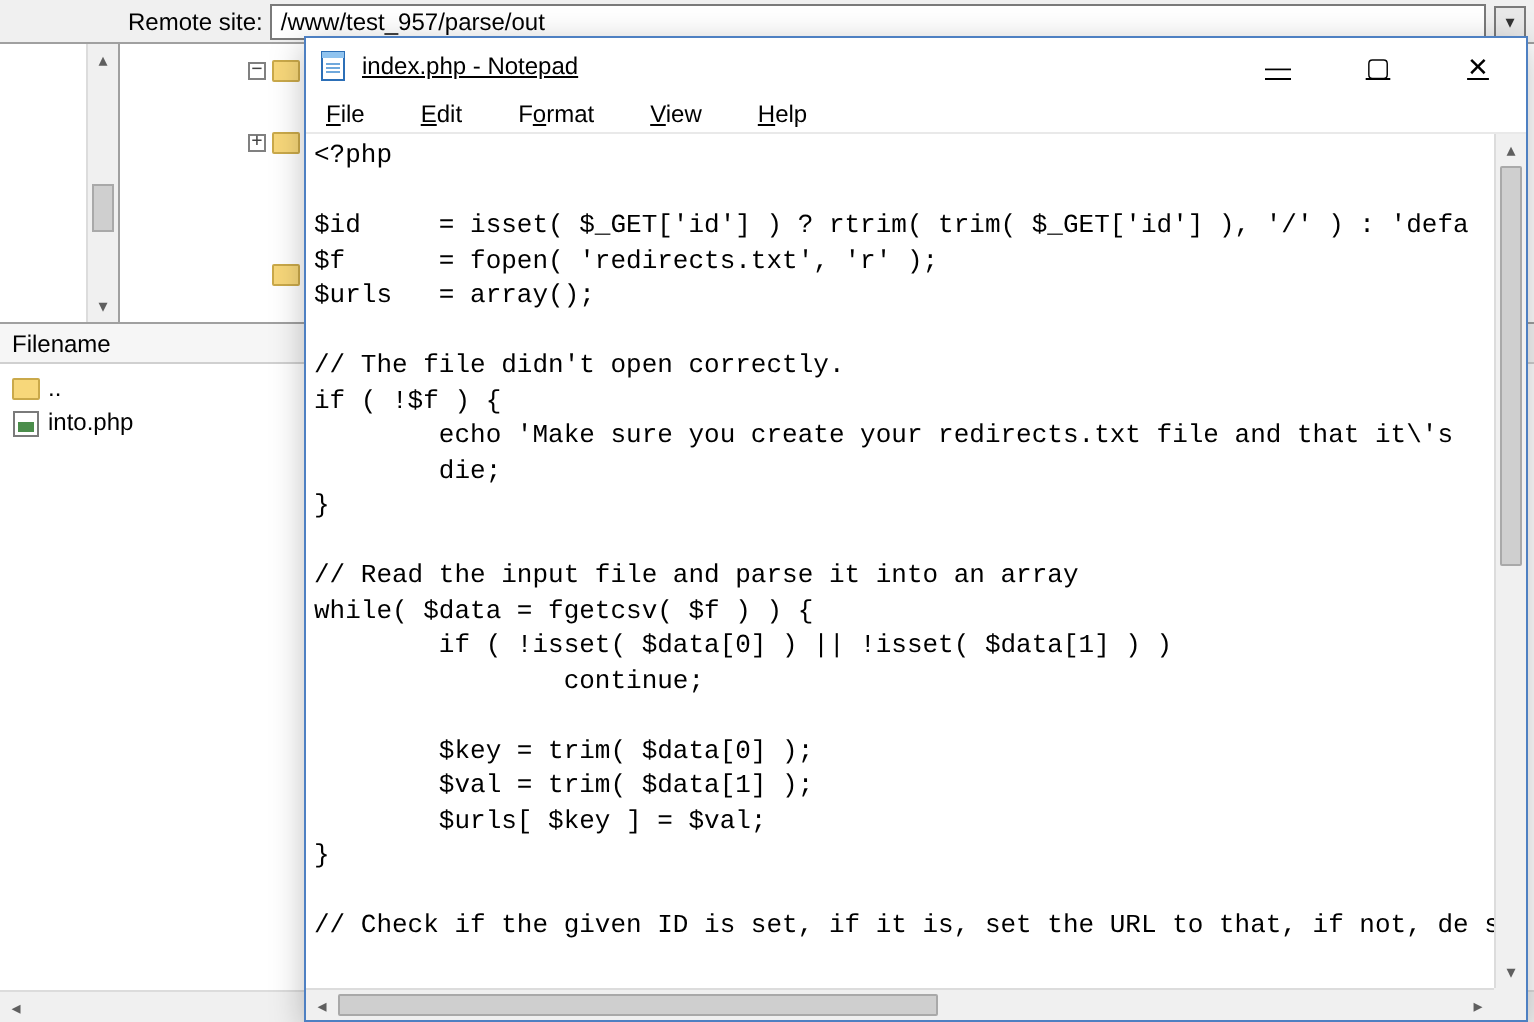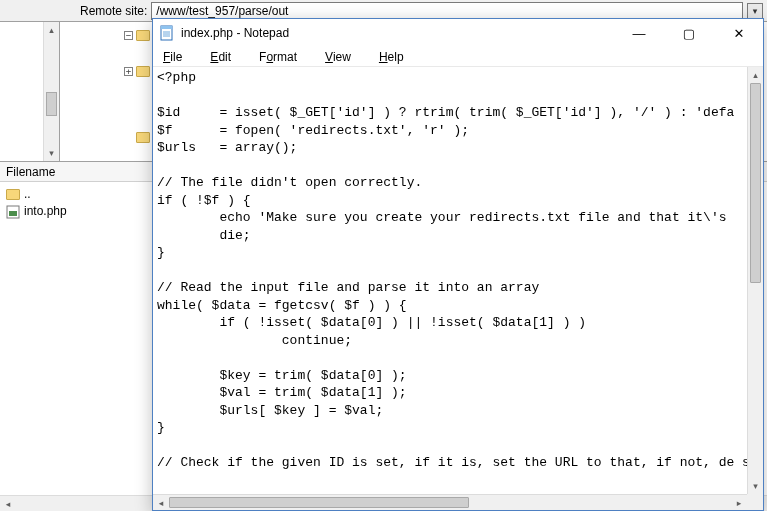--- a/index.html
+++ b/index.html
@@ -17,21 +17,21 @@
   .ftp-top {
     position: absolute;
     top: 0; left: 0; right: 0;
     height: 22px;
     background: #f0f0f0;
     border-bottom: 1px solid #a0a0a0;
     display: flex;
     align-items: center;
   }
   .ftp-top .gap { width: 60px; }
-  .ftp-top .lbl { padding: 0 4px; color:#000;margin-left:16px; }
+  .ftp-top .lbl { padding: 0 4px; color:#000; }
   .ftp-top .path-box {
     flex: 1;
     border: 1px solid #7a7a7a;
     background: #fff;
     height: 18px;
     margin: 0 4px 0 0;
     display: flex;
     align-items: center;
     padding: 0 4px;
     font-size: 12px;
@@ -113,21 +113,21 @@
     position:absolute;
     top:18px; left:152px;
     width:612px; height:493px;
     background:#fff;
     border:1px solid #4e80c2;
     box-shadow:0 4px 16px rgba(0,0,0,.25);
     display:flex; flex-direction:column;
   }
   .np-title{
     height:28px; background:#fff; display:flex; align-items:center;
-    padding:0 2px 0 6px; gap:6px;
+    padding:0 2px 0 6px; gap:6px;text-decoration:underline;
   }
   .np-icon{width:16px; height:16px; position:relative;}
   .np-icon svg{position:absolute; inset:0;}
   .np-title-text{flex:1; font-size:12px; color:#000;}
   .np-ctrl{
     width:44px; height:24px; display:flex; align-items:center; justify-content:center;
     font-size:13px; color:#000; font-family:sans-serif;
   }
   .np-menu{
     height:20px; display:flex; align-items:center; gap:16px; padding:0 4px;

